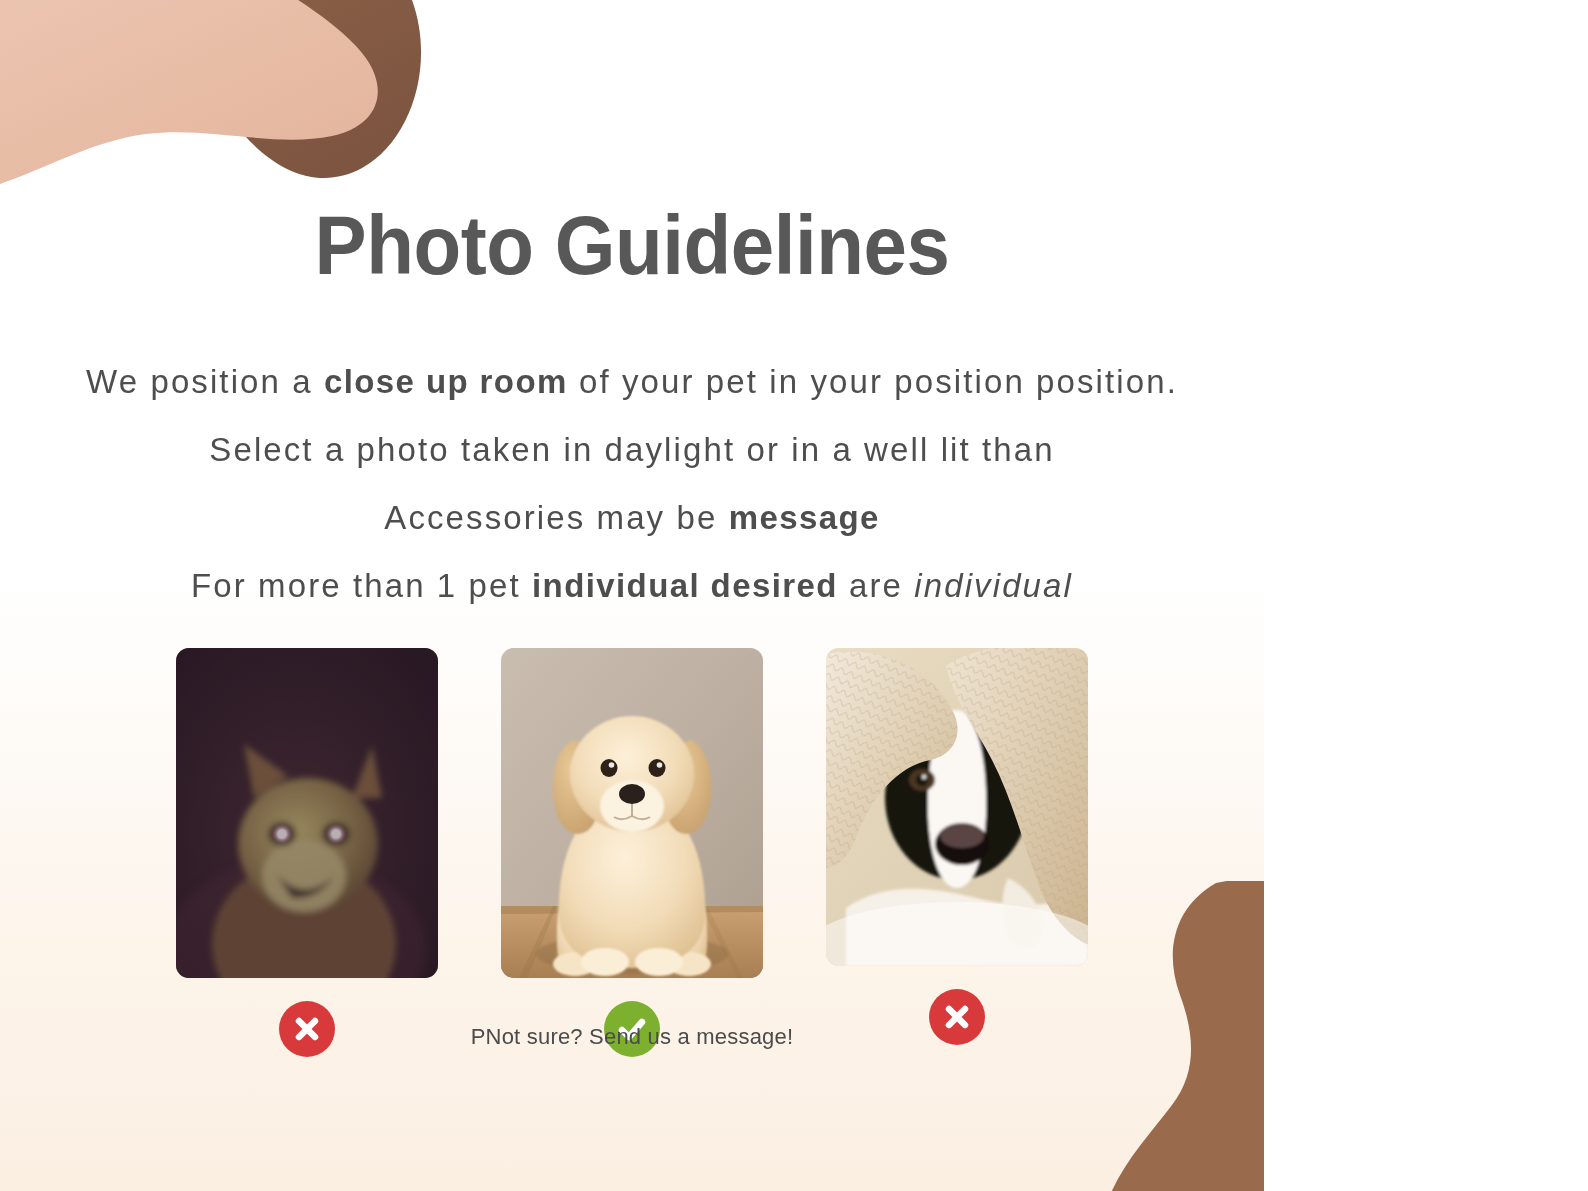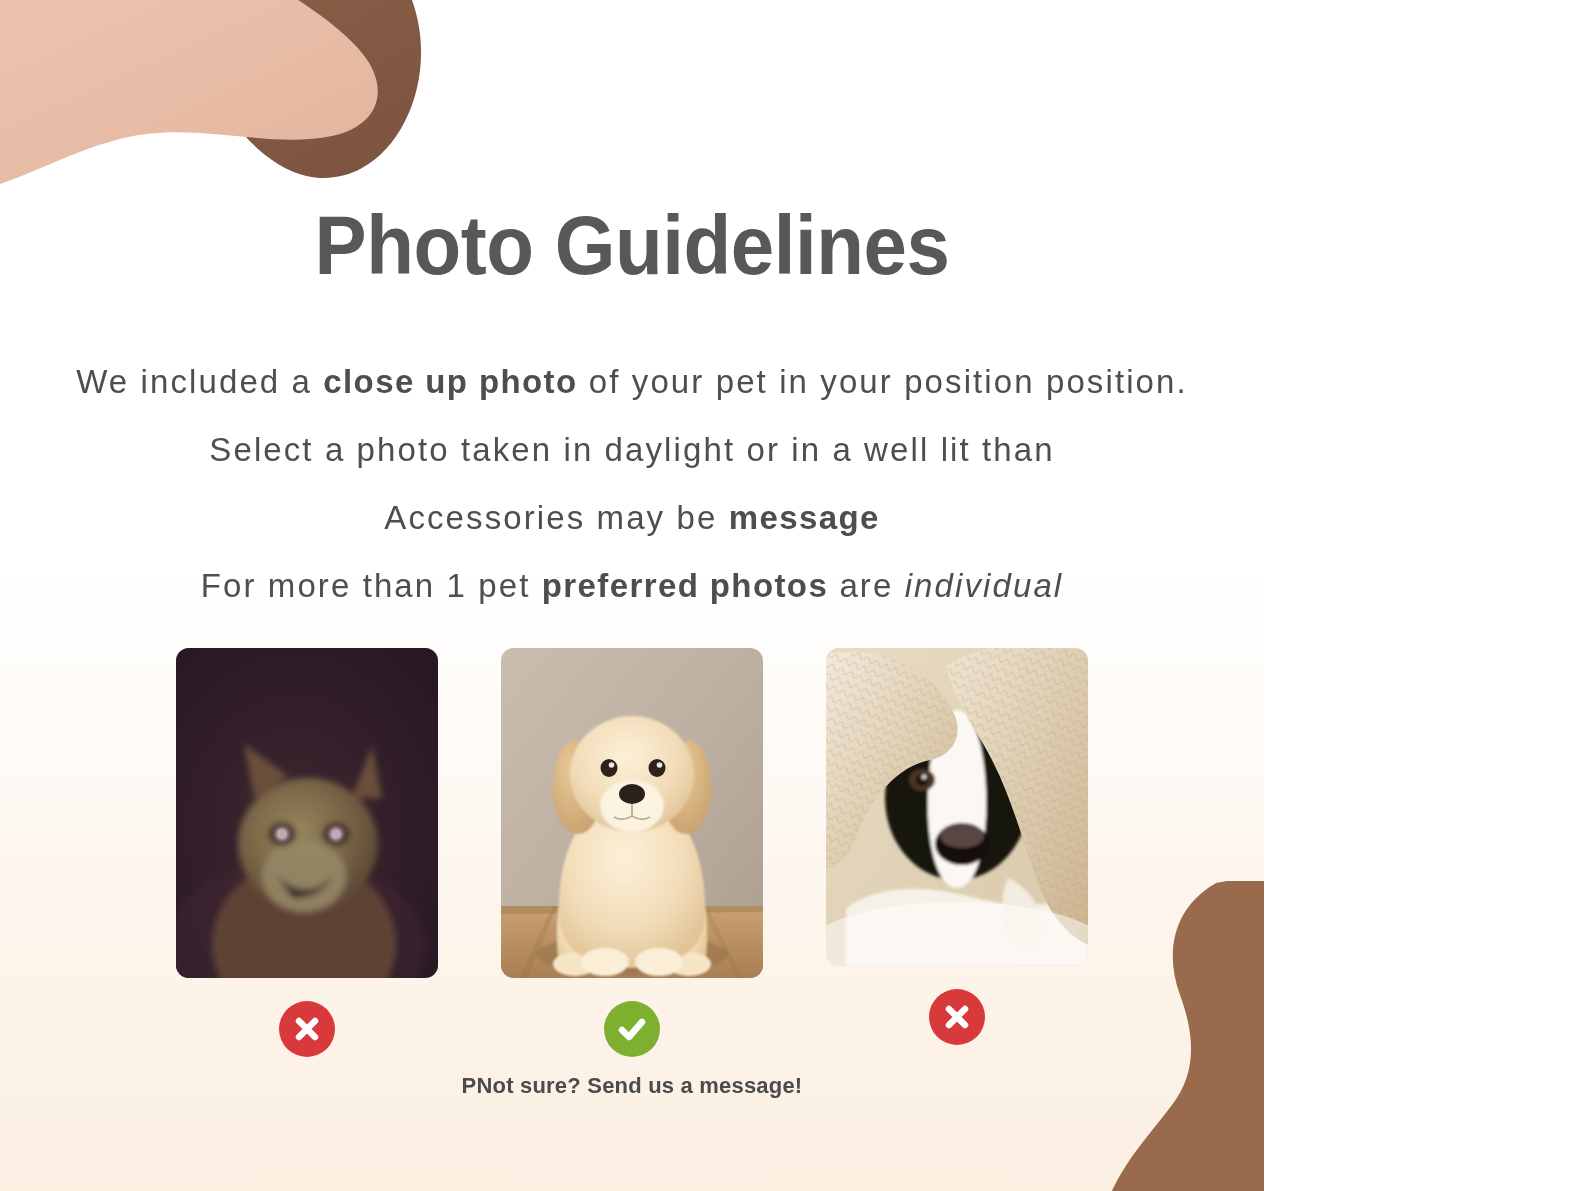--- a/index.html
+++ b/index.html
@@ -113,24 +113,24 @@
     justify-content: center;
   }
   .badge.bad  { background: #d8393b; }
   .badge.good { background: #7db02e; }
   .badge svg { display: block; }
 
   
   .footer-note {
     position: absolute;
     left: 0; right: 0;
-    top: 1073px;
+    top: 1024px;
     text-align: center;
     font-family: "Liberation Sans", sans-serif;
-    font-weight: bold;
+    font-weight: normal;
     font-size: 22px;
     letter-spacing: 0.2px;
     color: #4b4b4b;
   }
 </style>
 </head>
 <body>
 
 <div id="page">
 
@@ -167,30 +167,30 @@
            C74,286 104,256 128,224
            C154,190 150,152 136,114
            C120,70 130,26 172,2 Z"></path>
     </svg>
   </div>
 
   <div class="title">Photo Guidelines</div>
 
   <div class="lines">
     <div class="line">
-      <span>We included a </span><b>close up photo</b><span> of your pet in your position position.</span>
+      <span>We position a </span><b>close up room</b><span> of your pet in your position position.</span>
     </div>
     <div class="line">
       <span>Select a photo taken in daylight or in a well lit than</span>
     </div>
     <div class="line">
       <span>Accessories may be </span><b>message</b>
     </div>
     <div class="line">
-      <span>For more than 1 pet </span><b>preferred photos</b><span> are </span><i>individual</i>
+      <span>For more than 1 pet </span><b>individual desired</b><span> are </span><i>individual</i>
     </div>
   </div>
 
   <div class="photo-row">
 
     <div class="photo-cell">
       <div class="photo-card">
         <svg viewBox="0 0 262 330" preserveAspectRatio="xMidYMid slice">
           <defs>
             <radialGradient id="darkBg" cx="45%" cy="55%" r="85%">

